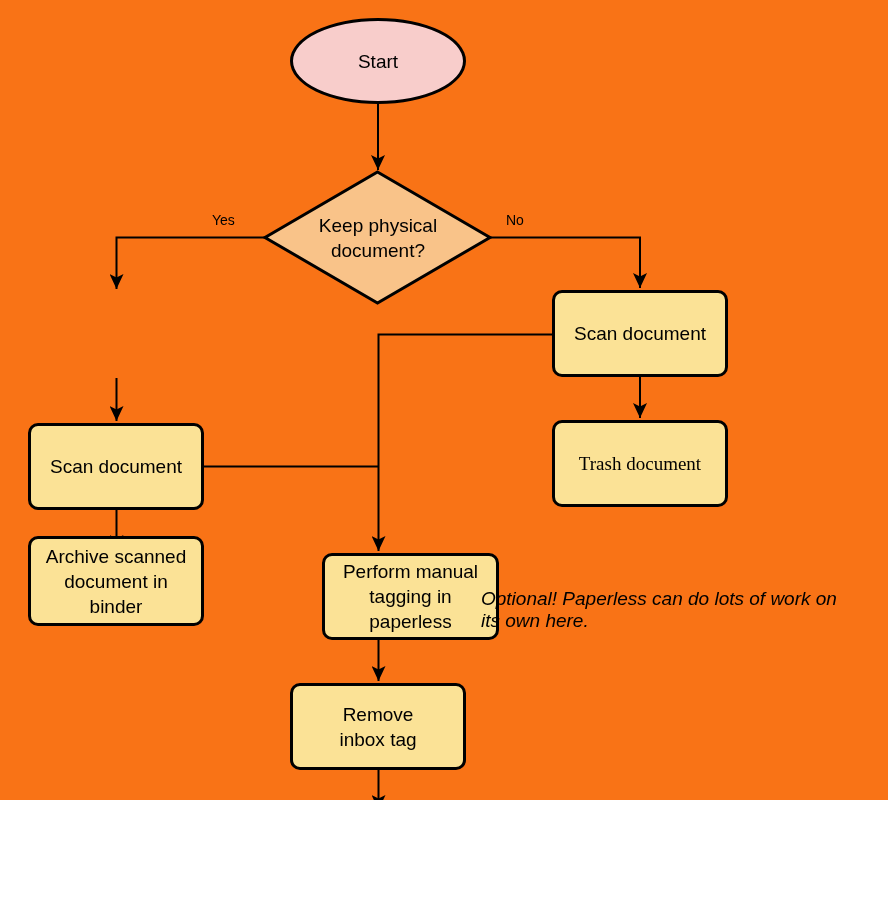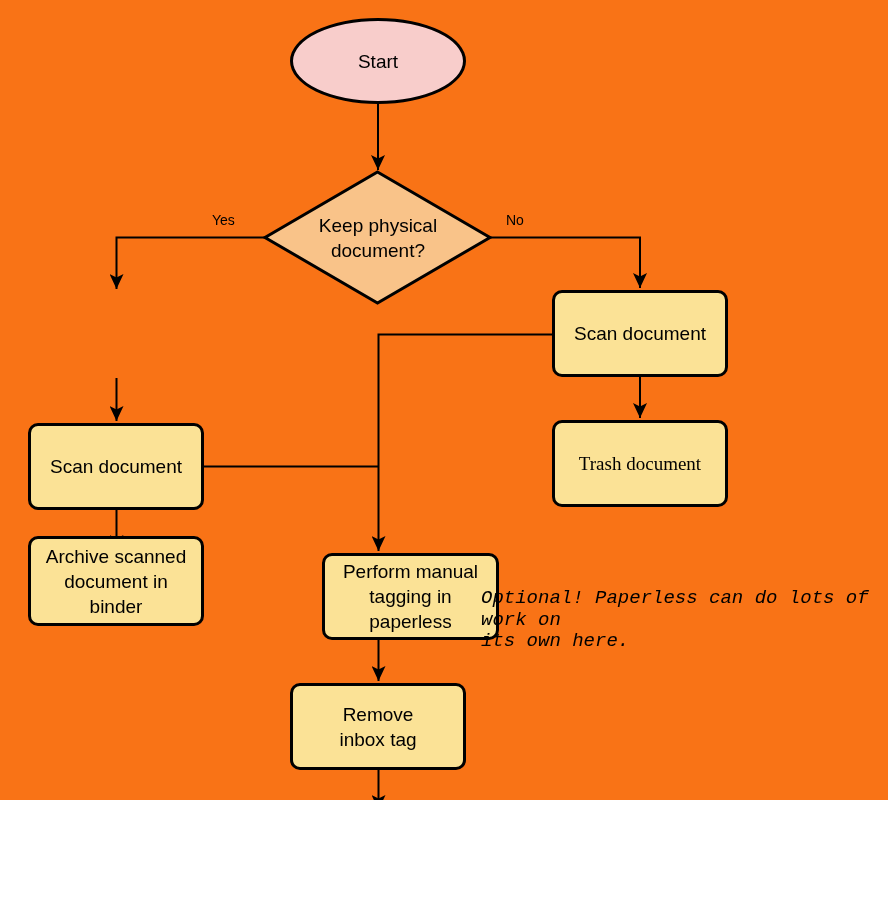--- a/index.html
+++ b/index.html
@@ -41,21 +41,21 @@
   .n-write-asn    { left:28px;  top:291px; width:176px; height:87px; }
   .n-scan-left    { left:28px;  top:423px; width:176px; height:87px; }
   .n-archive      { left:28px;  top:536px; width:176px; height:90px; }
   .n-scan-right   { left:552px; top:290px; width:176px; height:87px; }
   .n-trash        { left:552px; top:420px; width:176px; height:87px;font-family:Liberation Serif, serif; }
   .n-tagging      { left:290px; top:553px; width:177px; height:87px;margin-left:32px; }
   .n-remove       { left:290px; top:683px; width:176px; height:87px; }
   .n-end          { left:290px; top:812px; width:176px; height:88px; }
   .l-yes          { left:212px; top:210px; }
   .l-no           { left:506px; top:210px; }
-  .note-pos       { left:481px; top:588px; width:404px;font-family:Liberation Mono, monospace; }
+  .note-pos       { left:481px; top:588px; width:404px; }
 </style>
 </head>
 <body>
 
 <div class="canvas">
 
   <svg class="edges" width="888" height="907" viewBox="0 0 888 907">
     <defs>
       <marker id="arrowhead" markerUnits="userSpaceOnUse" markerWidth="16" markerHeight="14" refX="15" refY="7" orient="auto">
         <path d="M0,0 L15,7 L0,14 L3.5,7 Z" fill="#000"></path>

